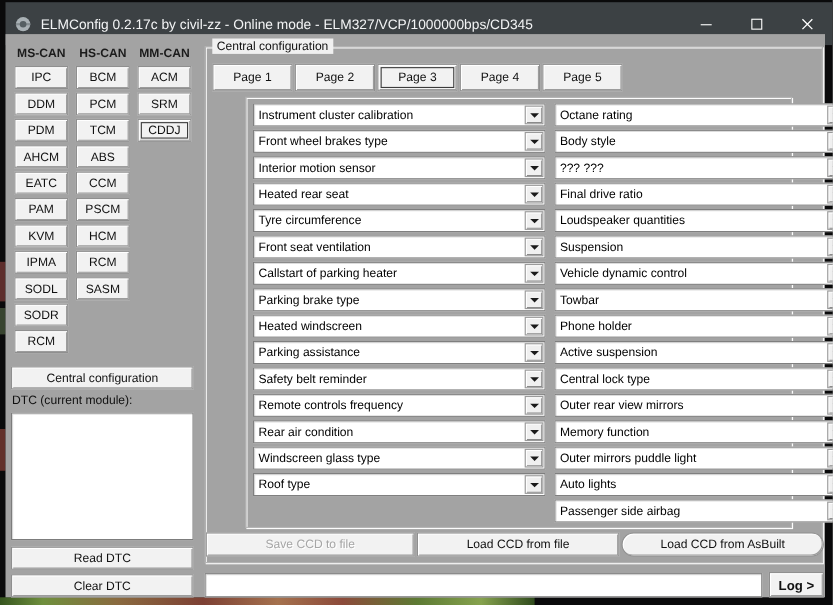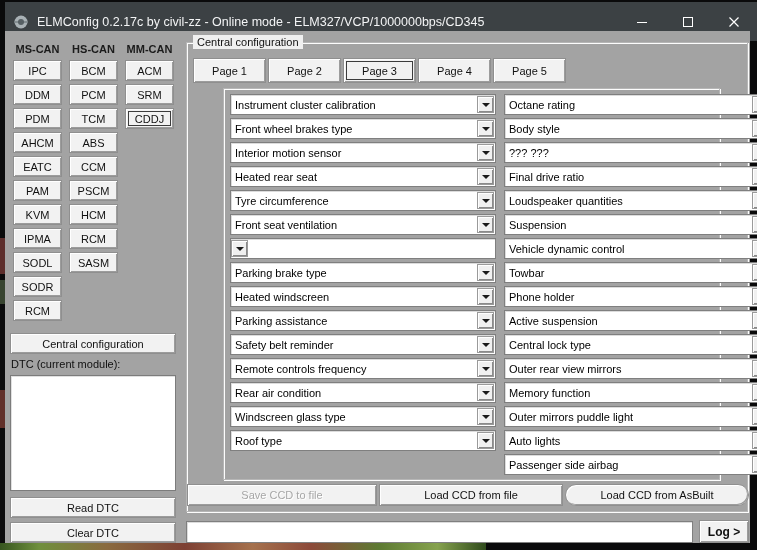--- a/index.html
+++ b/index.html
@@ -325,20 +325,21 @@
 
 
           <div class="combo">
             <span class="combo-text">Front seat ventilation</span>
             <span class="combo-arrow-btn">
               <i class="arr"></i>
             </span>
           </div>
 
           <div class="combo">
+            <span class="combo-text">Callstart of parking heater</span>
             <span class="combo-arrow-btn">
               <i class="arr"></i>
             </span>
           </div>
 
           <div class="combo">
             <span class="combo-text">Parking brake type</span>
             <span class="combo-arrow-btn">
               <i class="arr"></i>
             </span>

